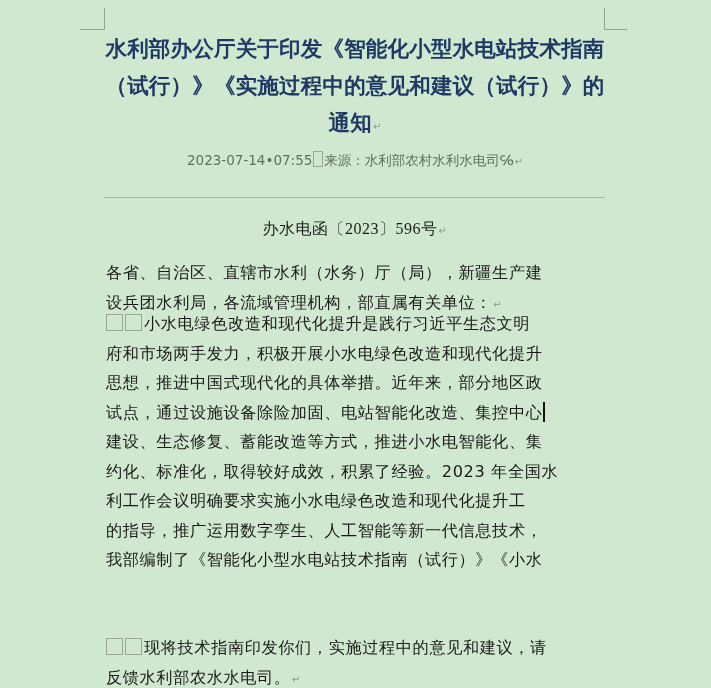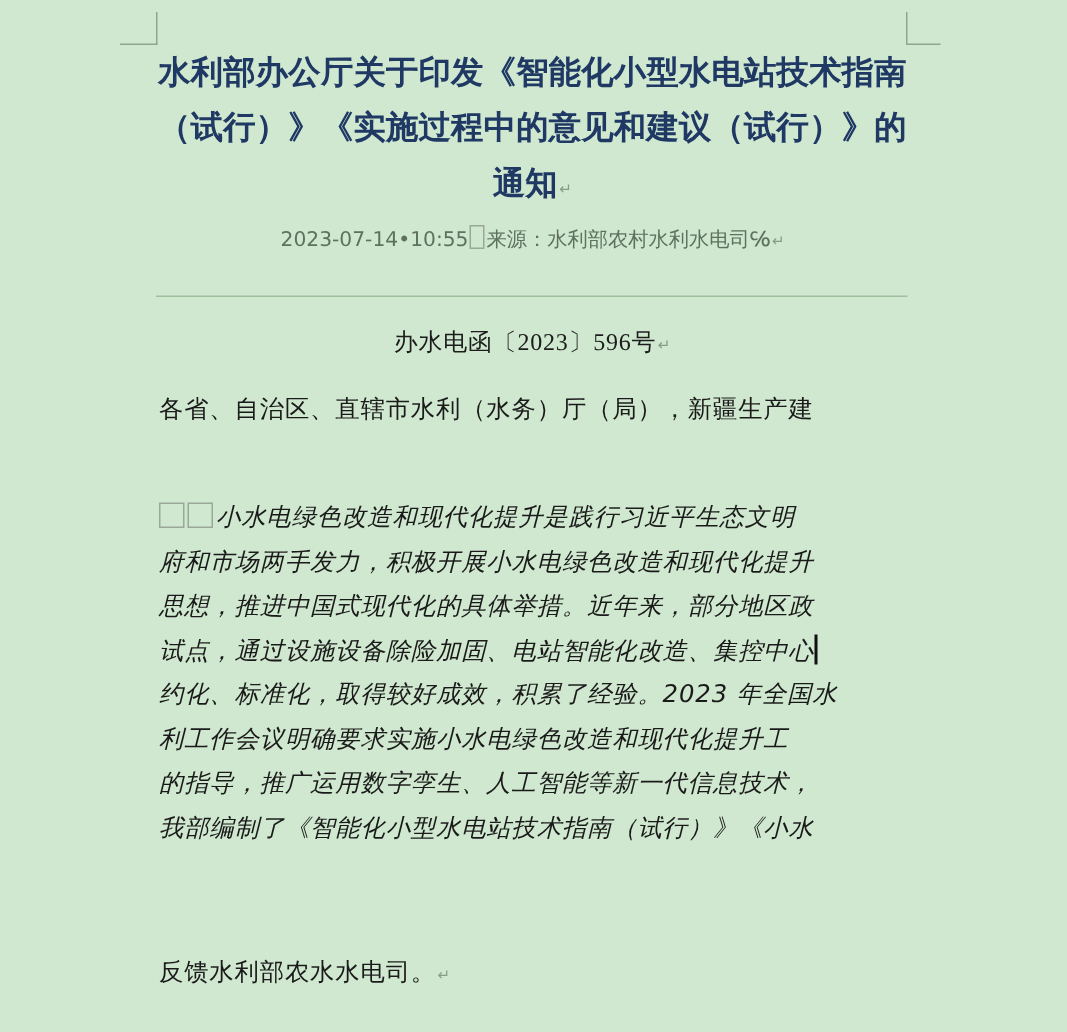--- a/index.html
+++ b/index.html
@@ -116,59 +116,62 @@
     }
     .cursor {
       display: inline-block;
       width: 2px;
       height: 20px;
       background: #111;
       vertical-align: -4px;
       margin-left: 1px;
     }
     .salutation { top: 258px; }
-    .p1 { top: 330px; font-style: italic; }
+    .p1 { top: 309px; }
     .p2 { top: 633px; }
   </style>
 </head>
 <body>
 
 <div class="page">
 
   <div class="corner corner-tl"></div>
   <div class="corner corner-tr"></div>
 
   <div class="title">
     <span class="line">水利部办公厅关于印发《智能化小型水电站技术指南</span>
     <span class="line">（试行）》《实施过程中的意见和建议（试行）》的</span>
     <span class="line"><span>通知</span><span class="para-mark">↵</span></span>
   </div>
 
   <div class="meta">
-    <span>2023-07-14•10:55</span><span class="box"></span><span>来源：</span><span>水利部农村水利水电司</span><span>℅</span><span class="para-mark">↵</span>
+    <span>2023-07-14•07:55</span><span class="box"></span><span>来源：</span><span>水利部农村水利水电司</span><span>℅</span><span class="para-mark">↵</span>
   </div>
 
   <div class="separator"></div>
 
   <div class="docnum">
     <span>办水电函〔2023〕596号</span><span class="para-mark">↵</span>
   </div>
 
   <div class="body-text salutation">
     <span class="line">各省、自治区、直辖市水利（水务）厅（局），新疆生产建</span>
+    <span class="line"><span>设兵团水利局，各流域管理机构，部直属有关单位：</span><span class="para-mark">↵</span></span>
   </div>
 
   <div class="body-text p1">
     <span class="line"><span class="indent-box"></span><span class="indent-box"></span><span>小水电绿色改造和现代化提升是践行习近平生态文明</span></span>
     <span class="line">府和市场两手发力，积极开展小水电绿色改造和现代化提升</span>
     <span class="line">思想，推进中国式现代化的具体举措。近年来，部分地区政</span>
     <span class="line"><span>试点，通过设施设备除险加固、电站智能化改造、集控中心</span><span class="cursor"></span></span>
+    <span class="line">建设、生态修复、蓄能改造等方式，推进小水电智能化、集</span>
     <span class="line">约化、标准化，取得较好成效，积累了经验。2023 年全国水</span>
     <span class="line">利工作会议明确要求实施小水电绿色改造和现代化提升工</span>
     <span class="line">的指导，推广运用数字孪生、人工智能等新一代信息技术，</span>
     <span class="line">我部编制了《智能化小型水电站技术指南（试行）》《小水</span>
   </div>
 
   <div class="body-text p2">
+    <span class="line"><span class="indent-box"></span><span class="indent-box"></span><span>现将技术指南印发你们，实施过程中的意见和建议，请</span></span>
     <span class="line"><span>反馈水利部农水水电司。</span><span class="para-mark">↵</span></span>
   </div>
 
 </div>
 
 </body></html>

